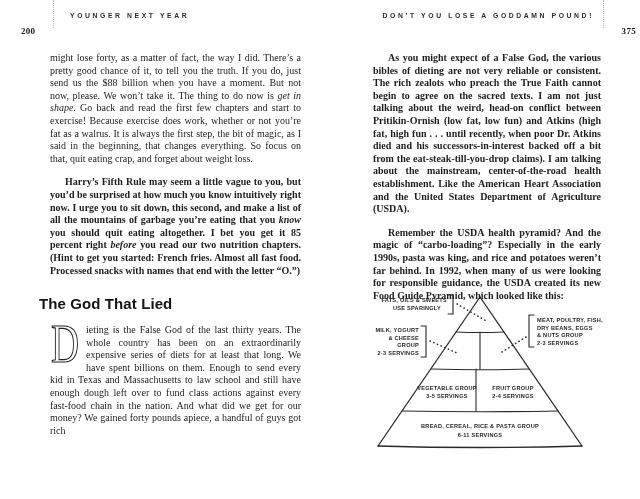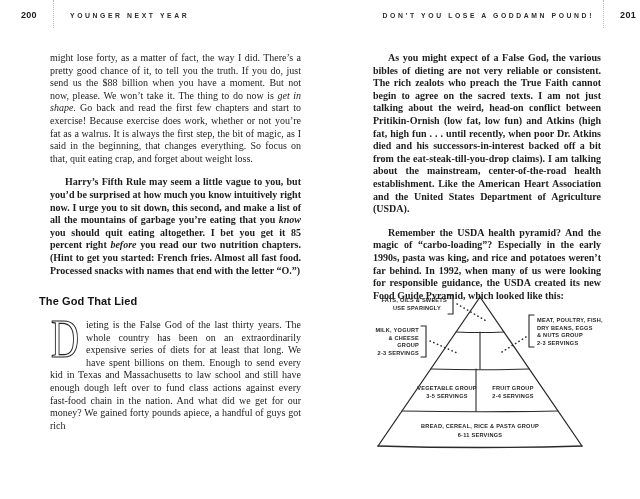--- a/index.html
+++ b/index.html
@@ -1,36 +1,36 @@
 <!DOCTYPE html>
 <html><head>
 <meta charset="utf-8">
 <style>
   html,body{margin:0;padding:0;background:#ffffff;}
   .spread{position:relative;width:640px;height:499px;background:#ffffff;color:#1d1d1d;overflow:hidden;}
 
   
-  .pagenum{position:absolute;top:10px;font-family:Liberation Sans, sans-serif;font-weight:700;font-size:9px;color:#1a1a1a;letter-spacing:0.3px;}
+  .pagenum{position:absolute;top:26px;font-family:Liberation Serif, serif;font-weight:700;font-size:9px;color:#1a1a1a;letter-spacing:0.3px;}
   .pagenum-left{left:21px;}
   .pagenum-right{right:4px;}
   .runhead{position:absolute;top:12px;font-family:"Liberation Sans",sans-serif;font-size:6.8px;font-weight:600;letter-spacing:2.6px;color:#2d2d2d;white-space:nowrap;}
   .runhead-left{left:70px;}
   .runhead-right{right:46px;}
   .header-rule{position:absolute;top:0;height:28px;width:0;border-left:1.6px dotted #b9b9b9;}
   .header-rule-left{left:53px;}
   .header-rule-right{left:603px;}
 
   
   .page-col{position:absolute;top:41px;}
   .left-col{left:39px;width:273px;}
   .right-col{left:362px;width:250px;}
   .para{margin:11px;font-family:"Liberation Serif",serif;font-size:10px;line-height:12.6px;text-align:justify;color:#1d1d1d;}
   .para.indent{text-indent:15px;font-weight:bold;}
   .para em{font-style:italic;}
-  .section-heading{margin:18px 0 12px 0;font-family:"Liberation Sans",sans-serif;font-size:11px;font-weight:700;letter-spacing:0.1px;color:#141414;}
+  .section-heading{margin:18px 0 12px 0;font-family:"Liberation Sans",sans-serif;font-size:15px;font-weight:700;letter-spacing:0.1px;color:#141414;}
   .dropcap{float:left;width:31px;height:37px;margin:2px 5px 0 0;overflow:visible;}
   .dropcap text{font-family:"Liberation Serif",serif;font-size:54px;fill:#ffffff;stroke:#232323;stroke-width:1.2px;}
 
   
   .figure{position:absolute;left:330px;top:291px;width:300px;height:165px;}
   .sketch{fill:none;stroke:#2a2a2a;stroke-width:1.3;stroke-linecap:round;stroke-linejoin:round;}
   .sketch-thin{fill:none;stroke:#2a2a2a;stroke-width:1.1;stroke-linecap:round;}
   .pointer{fill:none;stroke:#2a2a2a;stroke-width:1.5;stroke-linecap:round;stroke-dasharray:0.4 3.6;}
   .bracket{fill:none;stroke:#262626;stroke-width:1.1;stroke-linecap:round;}
   .figtext{font-family:"Liberation Sans",sans-serif;font-size:5.6px;font-weight:700;letter-spacing:0.25px;fill:#262626;}
@@ -39,21 +39,21 @@
 <body>
 
 <div class="spread">
 
   <div class="pagenum pagenum-left">200</div>
   <div class="header-rule header-rule-left"></div>
   <div class="runhead runhead-left">YOUNGER NEXT YEAR</div>
 
   <div class="runhead runhead-right">DON’T YOU LOSE A GODDAMN POUND!</div>
   <div class="header-rule header-rule-right"></div>
-  <div class="pagenum pagenum-right">201</div>
+  <div class="pagenum pagenum-right">375</div>
 
   <div class="page-col left-col">
     <p class="para"><span>might lose forty, as a matter of fact, the way I did. There’s a pretty good chance of it, to tell you the truth. If you do, just send us the $88 billion when you have a moment. But not now, please. We won’t take it. The thing to do now is </span><em>get in shape</em><span>. Go back and read the first few chapters and start to exercise! Because exercise does work, whether or not you’re fat as a walrus. It is always the first step, the bit of magic, as I said in the beginning, that changes everything. So focus on that, quit eating crap, and forget about weight loss.</span></p>
     <p class="para indent"><span>Harry’s Fifth Rule may seem a little vague to you, but you’d be surprised at how much you know intuitively right now. I urge you to sit down, this second, and make a list of all the mountains of garbage you’re eating that you </span><em>know</em><span> you should quit eating altogether. I bet you get it 85 percent right </span><em>before</em><span> you read our two nutrition chapters. (Hint to get you started: French fries. Almost all fast food. Processed snacks with names that end with the letter “O.”)</span></p>
     <h2 class="section-heading">The God That Lied</h2>
     <p class="para">
       <svg class="dropcap" viewBox="0 0 31 37" aria-hidden="true">
         <text x="1" y="36" textLength="28" lengthAdjust="spacingAndGlyphs">D</text>
       </svg><span><span>ieting is the False God of the last thirty years. The whole country has been on an extraordinarily expensive series of diets for at least that long. We have spent billions on them. Enough to send every kid in Texas and Massachusetts to law school and still have enough dough left over to fund class actions against every fast-food chain in the nation. And what did we get for our money? We gained forty pounds apiece, a handful of guys got rich</span></span>
     </p>

